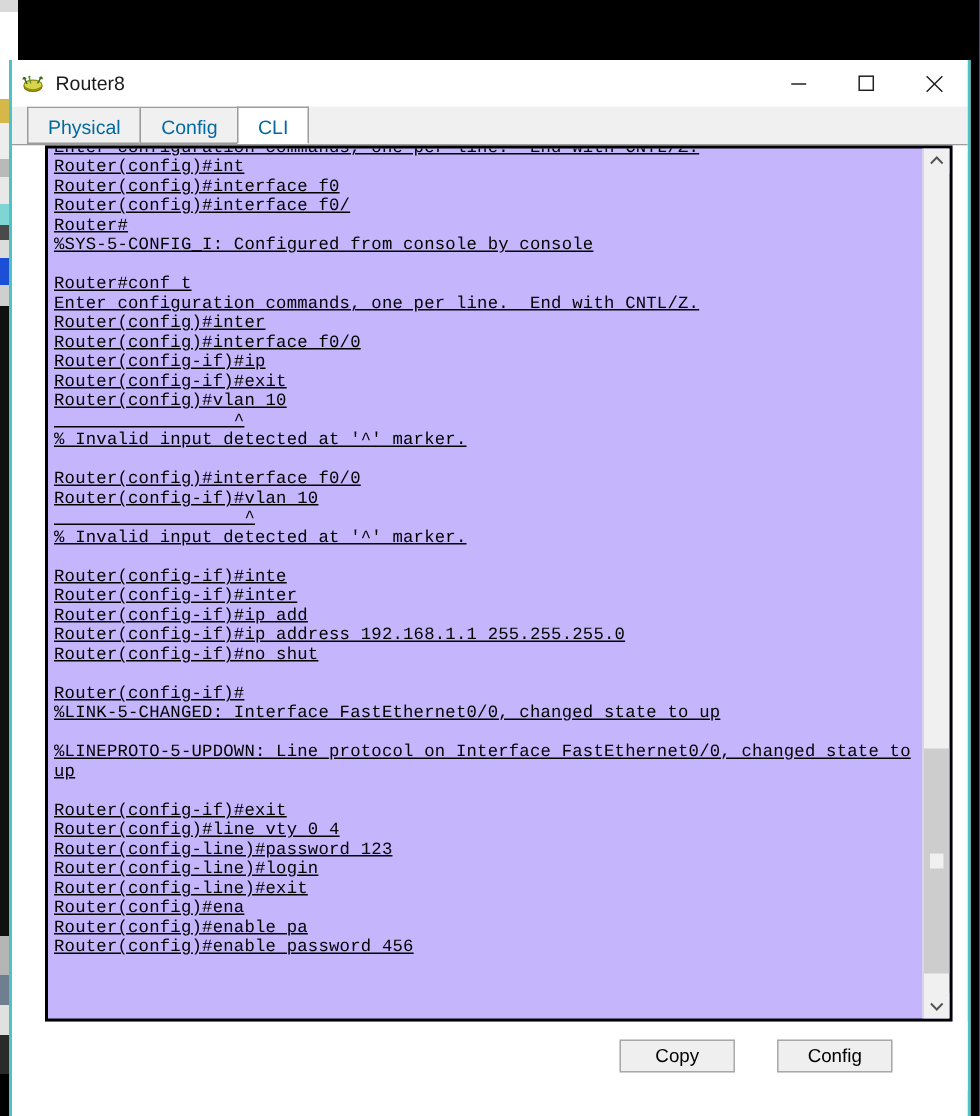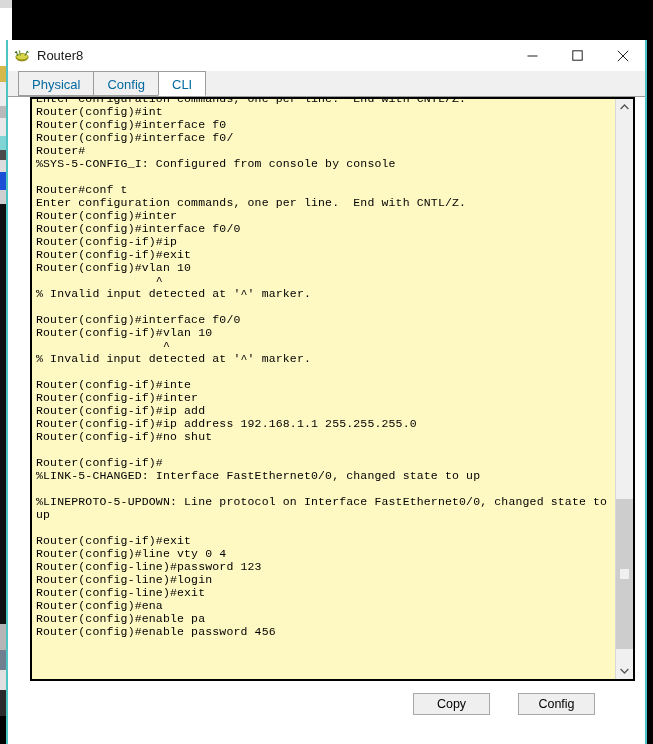--- a/index.html
+++ b/index.html
@@ -143,26 +143,27 @@
     color: #000000;
     padding-top: 4px;
     padding-bottom: 4px;
     letter-spacing: 0.2px;
   }
 
   
   #terminal-wrap {
     margin: 0 10px 0 22px;
     border: 2px solid #000000;
-    background: #fef9c3;
+    background: #c4b5fd;
     position: relative;
     height: 584px;
     box-sizing: border-box;
     display: flex;
     overflow: hidden;
+    text-decoration: underline;
   }
   #terminal-text {
     flex: 1;
     font-family: "Liberation Mono", "DejaVu Sans Mono", monospace;
     font-size: 11.5px;
     line-height: 13px;
     color: #000000;
     white-space: pre;
     padding: 0 0 0 4px;
     margin-top: -7px;

